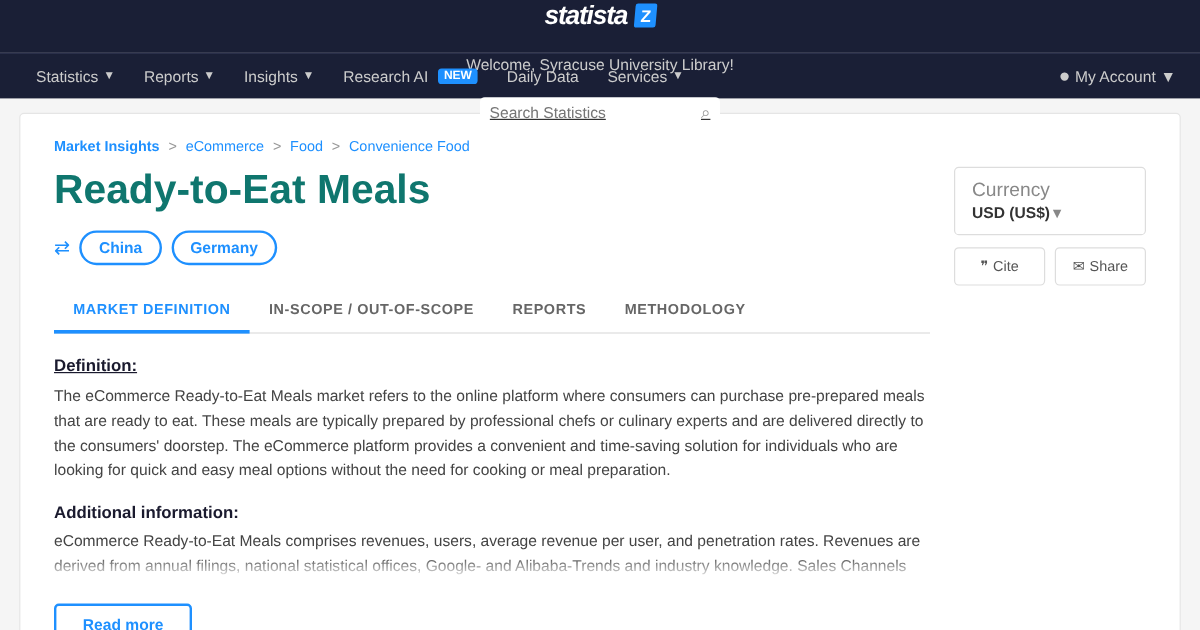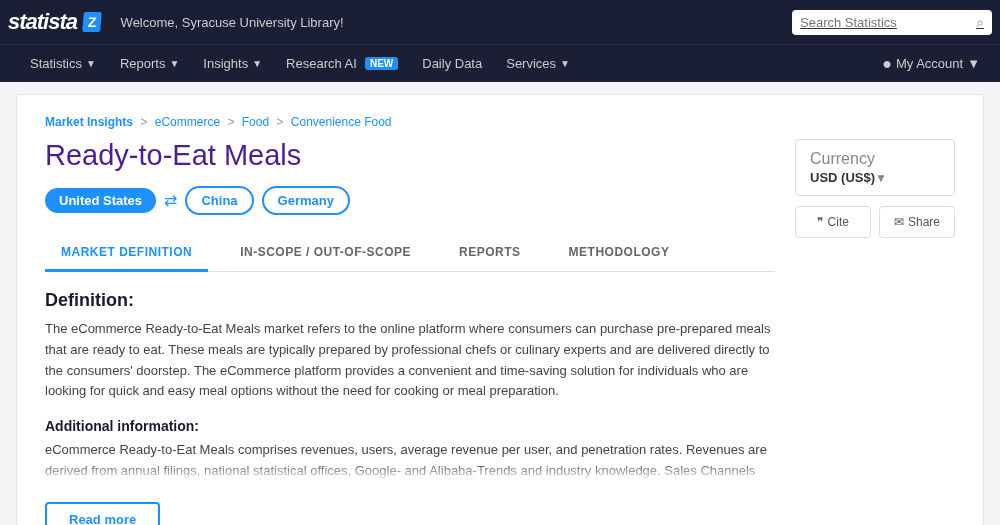--- a/index.html
+++ b/index.html
@@ -1,25 +1,26 @@
 <!DOCTYPE html>
 <html><head>
   <meta charset="utf-8">
   <style>
     * { box-sizing: border-box; margin: 0; padding: 0; }
     body { font-family: Arial, sans-serif; font-size: 14px; color: #333; background: #f5f5f5; }
 
     
     .top-nav {
       background: #1a1f36;
-      padding: 0 8px;
+      padding: 0 20px;
       display: flex;
       align-items: center;
       height: 44px;
       gap: 20px;
+      flex-direction: column;
     }
     .nav-logo {
       color: white;
       font-size: 22px;
       font-weight: bold;
       font-style: italic;
       letter-spacing: -1px;
       display: flex;
       align-items: center;
       gap: 6px;
@@ -114,23 +115,23 @@
     
     .breadcrumb {
       font-size: 12px;
       color: #1e90ff;
       margin-bottom: 10px;
     }
     .breadcrumb span { color: #999; margin: 0 4px; }
 
     
     .page-title {
-      font-size: 29px;
-      font-weight: normal;
-      color: #4c1d95;
+      font-size: 34px;
+      font-weight: bold;
+      color: #0f766e;
       margin-bottom: 14px;
     }
 
     
     .country-tags {
       display: flex;
       align-items: center;
       gap: 8px;
       margin-bottom: 20px;
     }
@@ -154,44 +155,45 @@
       color: #1e90ff;
       font-size: 16px;
       cursor: pointer;
     }
 
     
     .tabs {
       display: flex;
       border-bottom: 1px solid #ddd;
       margin-bottom: 18px;
-      gap: 16px;
+      gap: 0;
     }
     .tab {
       padding: 10px 16px;
       font-size: 12px;
       font-weight: 600;
       color: #666;
       cursor: pointer;
       text-transform: uppercase;
       letter-spacing: 0.5px;
       border-bottom: 3px solid transparent;
       margin-bottom: -1px;
     }
     .tab.active {
       color: #1e90ff;
       border-bottom: 3px solid #1e90ff;
     }
 
     
     .definition-title {
-      font-size: 18px;
+      font-size: 14px;
       font-weight: bold;
       color: #1a1a2e;
       margin-bottom: 8px;
+      text-decoration: underline;
     }
     .definition-text {
       font-size: 13px;
       line-height: 1.6;
       color: #444;
       margin-bottom: 16px;
     }
     .additional-title {
       font-size: 14px;
       font-weight: bold;
@@ -342,21 +344,20 @@
   </div>
 
   <div class="content-layout">
     <div class="content-main">
 
       
       <h1 class="page-title">Ready-to-Eat Meals</h1>
 
       
       <div class="country-tags">
-        <div class="country-tag active">United States</div>
         <span class="swap-icon">⇄</span>
         <div class="country-tag inactive">China</div>
         <div class="country-tag inactive">Germany</div>
       </div>
 
       
       <div class="tabs">
         <div class="tab active">Market Definition</div>
         <div class="tab">In-Scope / Out-of-Scope</div>
         <div class="tab">Reports</div>

